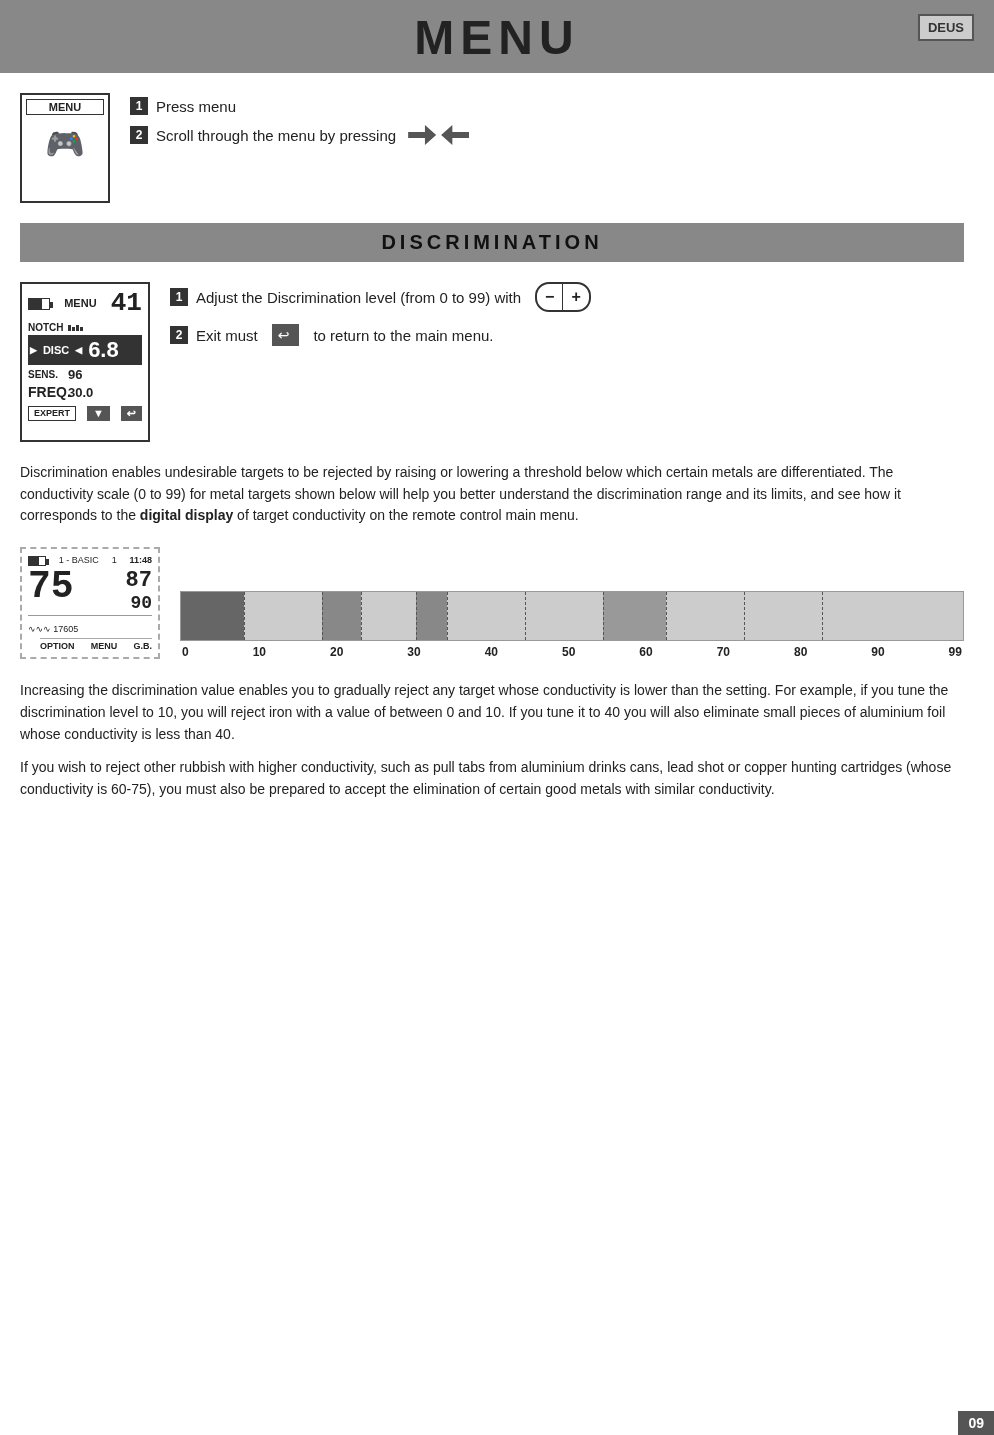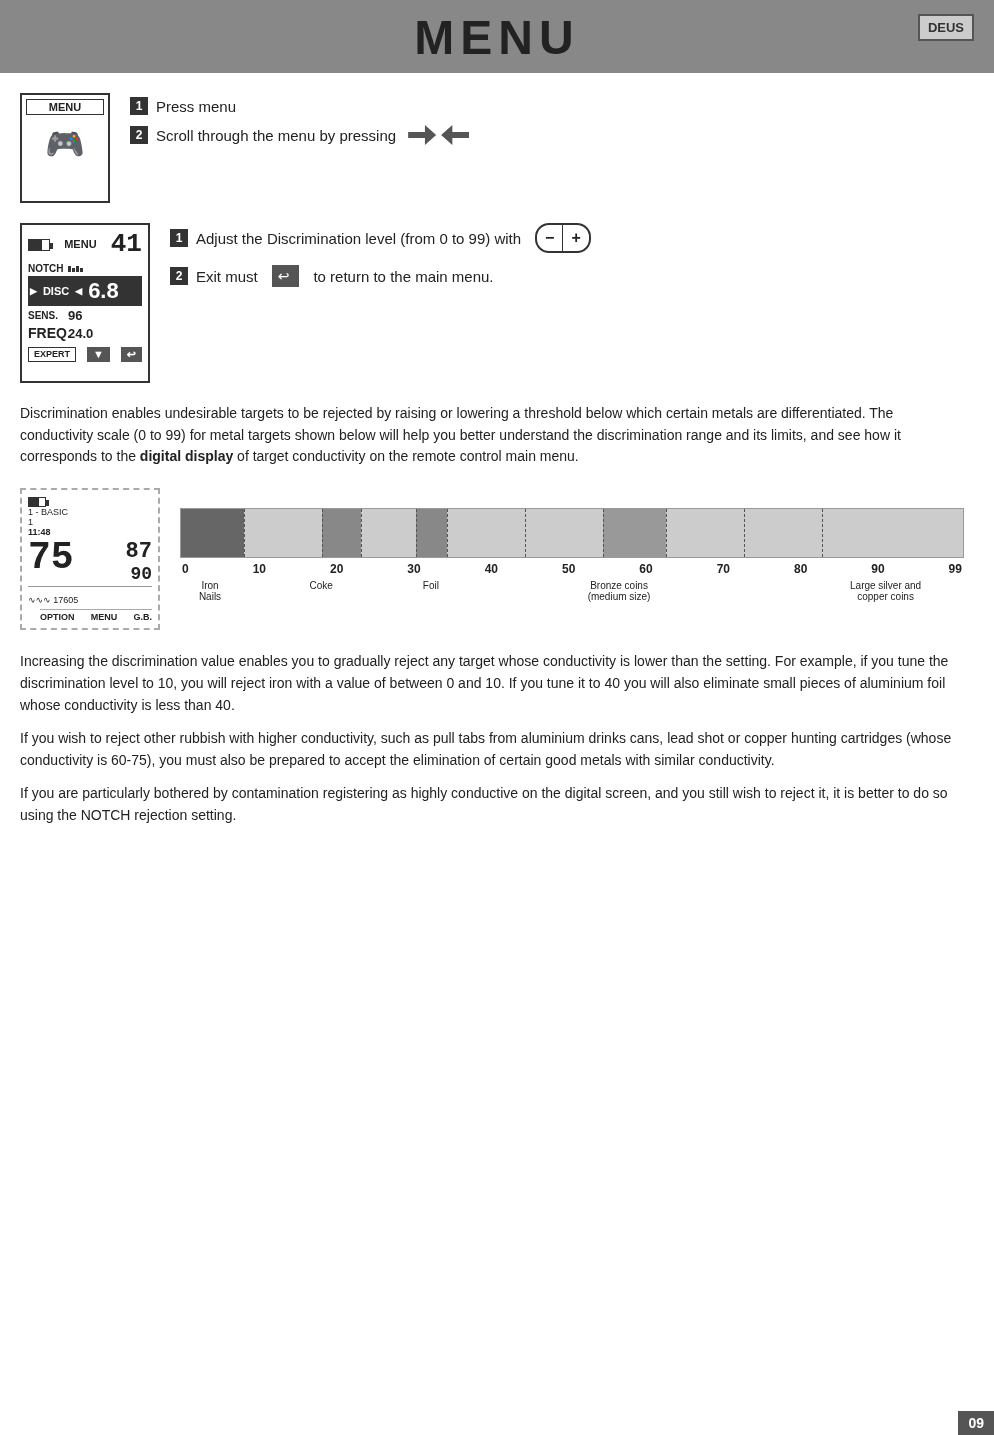--- a/index.html
+++ b/index.html
@@ -233,21 +233,20 @@
       display: flex;
       gap: 20px;
       margin-bottom: 20px;
       align-items: flex-end;
     }
     .scale-device-header {
       display: flex;
       justify-content: space-between;
       font-size: 9px;
       margin-bottom: 2px;
-      flex-direction: column;
     }
     .scale-device-footer {
       display: flex;
       justify-content: space-between;
       font-size: 9px;
       font-weight: bold;
       margin-top: 4px;
       border-top: 1px solid #aaa;
       padding-top: 2px;
     }
@@ -309,20 +308,23 @@
         <span class="step-num">2</span>
         <span>Scroll through the menu by pressing</span>
         <span class="arrow-btn">
           <span class="arrow-shape" style="display:inline-block;width:28px;height:20px;background:#555;clip-path:polygon(100% 50%, 60% 0, 60% 35%, 0 35%, 0 65%, 60% 65%, 60% 100%);"></span>
           <span class="arrow-shape right" style="display:inline-block;width:28px;height:20px;background:#555;clip-path:polygon(0 50%, 40% 0, 40% 35%, 100% 35%, 100% 65%, 40% 65%, 40% 100%);margin-left:3px;"></span>
         </span>
       </div>
     </div>
   </div>
 
+  <div class="section-divider">
+    <h2>DISCRIMINATION</h2>
+  </div>
 
   <div class="disc-section">
 
     <div class="disc-device-box">
       <div class="disc-device-header">
         <span>
           <span style="display:inline-block;width:22px;height:12px;border:1.5px solid #333;position:relative;vertical-align:middle;">
             <span style="display:block;height:100%;width:65%;background:#333;"></span>
             <span style="position:absolute;right:-4px;top:3px;width:3px;height:6px;background:#333;display:block;"></span>
           </span>
@@ -344,21 +346,21 @@
         <span style="font-weight:bold;font-size:11px;margin:0 4px;">DISC</span>
         <span style="font-size:9px;font-weight:bold;padding:0 2px;">◀</span>
         <span class="val" style="font-size:22px;font-weight:900;margin-left:4px;">6.8</span>
       </div>
       <div class="disc-row">
         <span class="lbl" style="font-size:10px;width:40px;">SENS.</span>
         <span style="font-size:13px;font-weight:bold;">96</span>
       </div>
       <div class="disc-row">
         <span class="lbl" style="font-size:14px;width:40px;">FREQ.</span>
-        <span style="font-size:13px;font-weight:bold;">24.0</span>
+        <span style="font-size:13px;font-weight:bold;">30.0</span>
       </div>
       <div class="disc-device-footer">
         <span class="disc-btn">EXPERT</span>
         <span style="background:#555;color:#fff;padding:1px 6px;font-size:11px;">▼</span>
         <span style="background:#555;color:#fff;padding:1px 6px;font-size:11px;">↩</span>
       </div>
     </div>
 
     <div class="disc-steps">
       <div class="step">
@@ -447,30 +449,22 @@
         <span>30</span>
         <span>40</span>
         <span>50</span>
         <span>60</span>
         <span>70</span>
         <span>80</span>
         <span>90</span>
         <span>99</span>
       </div>
 
-      <div style="position:relative;height:50px;margin-top:4px;">
-        <div style="position:absolute;left:0%;font-size:10px;text-align:center;width:60px;">Iron<br>Nails</div>
-        <div style="position:absolute;left:18%;font-size:10px;text-align:center;width:50px;transform:translateX(-50%);">Coke</div>
-        <div style="position:absolute;left:32%;font-size:10px;text-align:center;width:40px;transform:translateX(-50%);">Foil</div>
-        <div style="position:absolute;left:56%;font-size:10px;text-align:center;width:90px;transform:translateX(-50%);">Bronze coins<br>(medium size)</div>
-        <div style="position:absolute;left:90%;font-size:10px;text-align:center;width:85px;transform:translateX(-50%);">Large silver and<br>copper coins</div>
-      </div>
     </div>
   </div>
 
   <div class="long-desc">
     <p>Increasing the discrimination value enables you to gradually reject any target whose conductivity is lower than the setting. For example, if you tune the discrimination level to 10, you will reject iron with a value of between 0 and 10. If you tune it to 40 you will also eliminate small pieces of aluminium foil whose conductivity is less than 40.</p>
     <p>If you wish to reject other rubbish with higher conductivity, such as pull tabs from aluminium drinks cans, lead shot or copper hunting cartridges (whose conductivity is 60-75), you must also be prepared to accept the elimination of certain good metals with similar conductivity.</p>
-    <p>If you are particularly bothered by contamination registering as highly conductive on the digital screen, and you still wish to reject it, it is better to do so using the NOTCH rejection setting.</p>
   </div>
 </div>
 
 <div class="page-num">09</div>
 
 </body></html>

